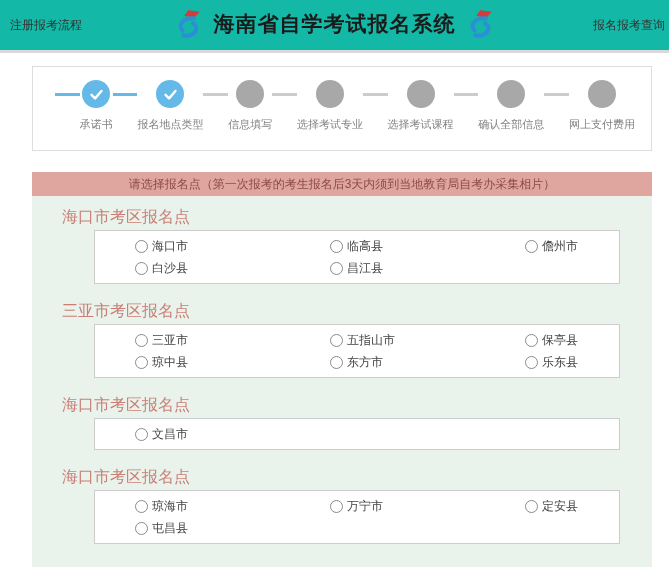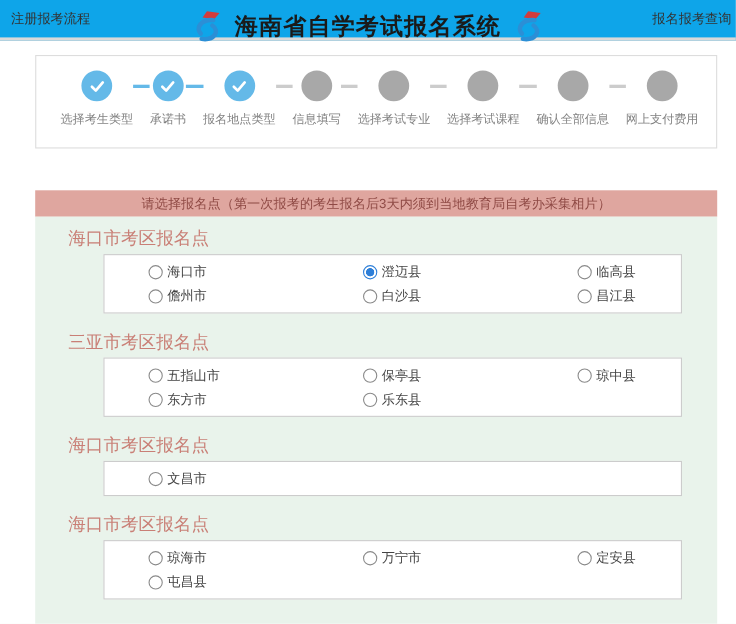--- a/index.html
+++ b/index.html
@@ -1,21 +1,21 @@
 <!DOCTYPE html>
 <html style="--step-done: #64b9e8; --step-pending: #a8a8a8; --banner-bg: #dfa69f; --banner-text: #8f4a45; --section-bg: #e9f3eb; --group-label: #c97f76; --prev-btn: #4a8fd6; --next-btn: #44a147; --radio-accent: #2e7fd8; --logo-blue: #2b8fd6; --logo-red: #d23c3c;"><head>
 <meta charset="utf-8">
 <style>
   * { margin:0; padding:0; box-sizing:border-box; }
   html,body { width:669px; height:567px; overflow:hidden; background:#fff;
     font-family:"Liberation Sans","DejaVu Sans",sans-serif; }
 
   
-  .site-header { position:relative; height:37px; display:flex; align-items:center;
-    justify-content:space-between; padding:0 4px 0 10px; border-bottom:3px solid #d9d9d9; background:#0ea5e9; }
+  .site-header { position:relative; height:53px; display:flex; align-items:center;
+    justify-content:space-between; padding:0 4px 0 10px; border-bottom:3px solid #d9d9d9; background:#14b8a6; }
   .hdr-link { font-size:12px; color:#333; text-decoration:none; cursor:pointer; white-space:nowrap; }
   .hdr-center { position:absolute; left:50%; top:0; height:47px; transform:translateX(-50%);
     display:flex; align-items:center; gap:12px; }
   .site-title { font-family:"Liberation Serif","DejaVu Serif",serif; font-size:21px;
     font-weight:bold; color:#1a1a1a; letter-spacing:1px; white-space:nowrap;text-align:right; }
   .logo svg { display:block; }
 
   
   .main-col { width:620px; margin:13px 0 0 32px; }
 
@@ -27,21 +27,21 @@
     display:flex; align-items:center; justify-content:center; }
   .step.done .circle { background:var(--step-done,#64b9e8); }
   .check { width:17px; height:17px; display:none; }
   .step.done .check { display:block; }
   .check polyline { fill:none; stroke:#fff; stroke-width:3.4; stroke-linecap:round; stroke-linejoin:round; }
   .step-label { margin-top:9px; font-size:11px; color:#828282; white-space:nowrap; }
   .connector { flex:1; height:3px; background:#cccccc; margin-top:13px; min-width:10px; }
   .connector.done { background:var(--step-done,#64b9e8); }
 
   
-  .banner { margin-top:38px; background:var(--banner-bg,#dfa69f); color:var(--banner-text,#8f4a45);
+  .banner { margin-top:21px; background:var(--banner-bg,#dfa69f); color:var(--banner-text,#8f4a45);
     font-size:12px; text-align:center; padding:5px 4px; line-height:14px; }
 
   
   .green-panel { background:var(--section-bg,#e9f3eb); padding:8px 0 20px; min-height:375px; }
   .group { margin-bottom:14px; }
   .group-title { color:var(--group-label,#c97f76); font-size:16px; line-height:14px;
     margin:0 0 6px 30px; padding-top:6px; }
   .option-box { background:#fff; border:1px solid #ccc; margin:0 32px 0 62px;
     padding:5px 18px 5px 40px; display:grid; grid-template-columns:195px 195px 1fr; row-gap:2px; }
   .option { display:flex; align-items:center; font-size:12px; color:#444;
@@ -72,44 +72,36 @@
         <path d="M22 11 C8 10 2 20 8 26" fill="none" stroke="#2b8fd6" stroke-width="5" stroke-linecap="round"></path>
         <path d="M9 32 C23 34 30 23 21 17" fill="none" stroke="#2b8fd6" stroke-width="5" stroke-linecap="round"></path>
       </svg>
     </span>
   </div>
   <a class="hdr-link">报名报考查询</a>
 </header>
 
 <main class="main-col">
   <section class="stepper-card" id="stepper">
+<div class="connector done"></div>
   <div class="step done">
     <div class="circle">
       <svg class="check" viewBox="0 0 24 24">
         <polyline points="5,12.5 10,17.5 19,7"></polyline>
       </svg>
     </div>
-    <div class="step-label">选择考生类型</div>
+    <div class="step-label">承诺书</div>
   </div>
 <div class="connector done"></div>
   <div class="step done">
     <div class="circle">
       <svg class="check" viewBox="0 0 24 24">
         <polyline points="5,12.5 10,17.5 19,7"></polyline>
       </svg>
     </div>
-    <div class="step-label">承诺书</div>
-  </div>
-<div class="connector done"></div>
-  <div class="step done">
-    <div class="circle">
-      <svg class="check" viewBox="0 0 24 24">
-        <polyline points="5,12.5 10,17.5 19,7"></polyline>
-      </svg>
-    </div>
     <div class="step-label">报名地点类型</div>
   </div>
 <div class="connector"></div>
   <div class="step">
     <div class="circle">
       
     </div>
     <div class="step-label">信息填写</div>
   </div>
 <div class="connector"></div>
@@ -147,24 +139,20 @@
   <section class="green-panel">
     <div id="groups">
   <div class="group">
     <div class="group-title">海口市考区报名点</div>
     <div class="option-box">
   <label class="option">
     <input type="radio" name="group-0" style="">
     <span class="option-label">海口市</span>
   </label>
 
-  <label class="option">
-    <input type="radio" name="group-0" checked="" style="">
-    <span class="option-label">澄迈县</span>
-  </label>
 
   <label class="option">
     <input type="radio" name="group-0" style="">
     <span class="option-label">临高县</span>
   </label>
 
   <label class="option">
     <input type="radio" name="group-0" style="">
     <span class="option-label">儋州市</span>
   </label>
@@ -177,20 +165,24 @@
   <label class="option">
     <input type="radio" name="group-0" style="">
     <span class="option-label">昌江县</span>
   </label>
 </div>
   </div>
 
   <div class="group">
     <div class="group-title">三亚市考区报名点</div>
     <div class="option-box">
+  <label class="option">
+    <input type="radio" name="group-1" style="">
+    <span class="option-label">三亚市</span>
+  </label>
 
   <label class="option">
     <input type="radio" name="group-1" style="">
     <span class="option-label">五指山市</span>
   </label>
 
   <label class="option">
     <input type="radio" name="group-1" style="">
     <span class="option-label">保亭县</span>
   </label>

